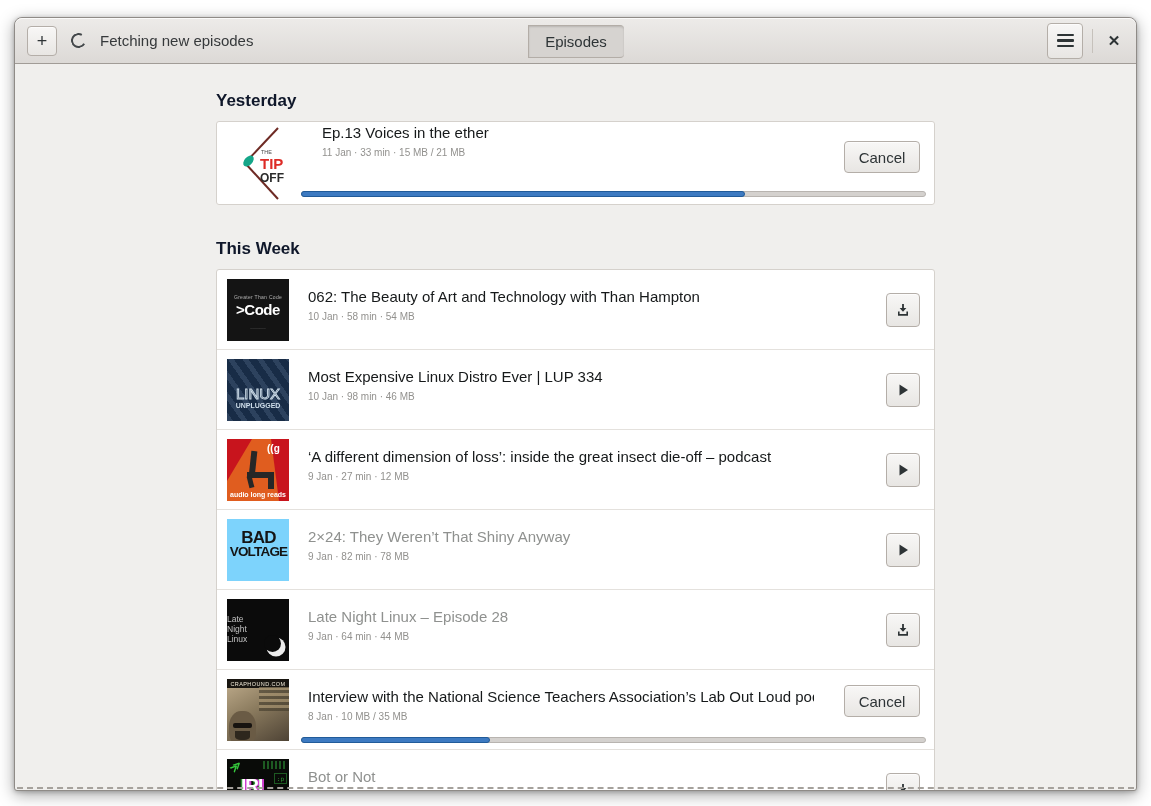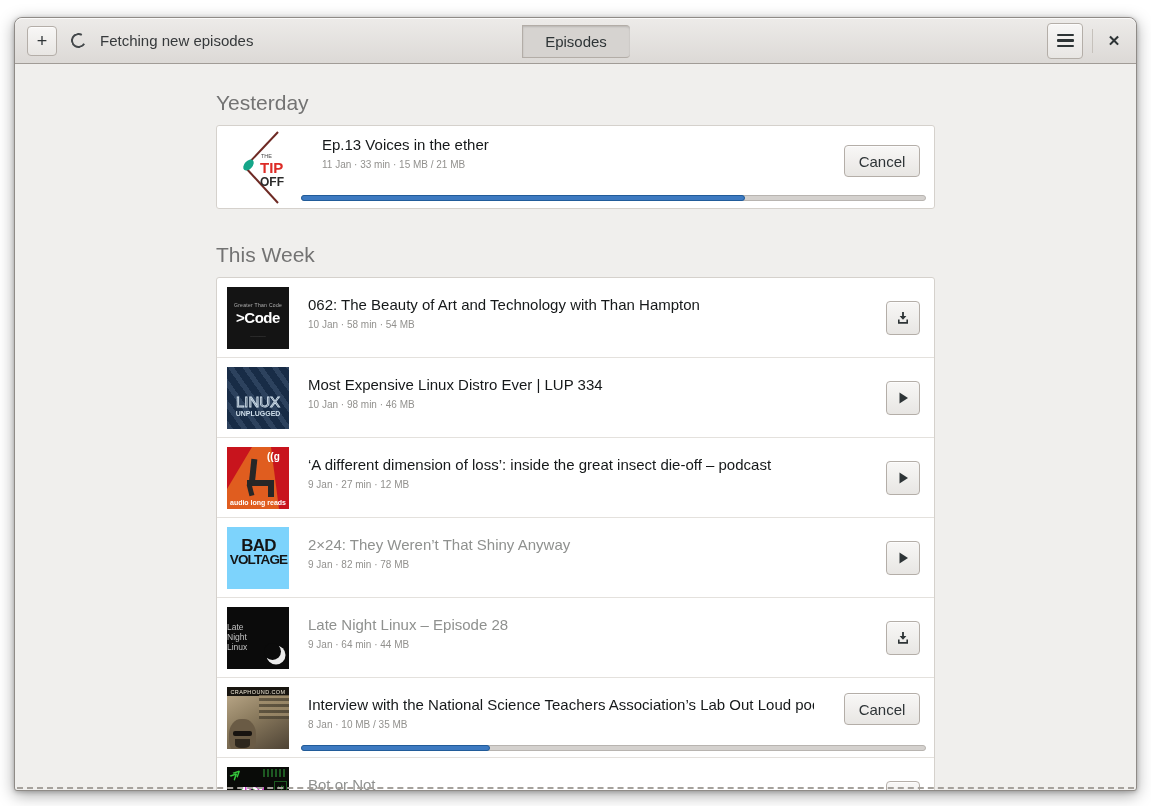--- a/index.html
+++ b/index.html
@@ -33,52 +33,52 @@
   .add-btn { width:30px; height:30px; font-size:18px; line-height:1; }
   .spinner {
     width:15px; height:15px; border-radius:50%;
     border:2.5px solid #43474a; border-right-color:transparent;
     transform:rotate(-15deg);
   }
   .status { font-size:15px; color:#36393b; }
 
   .tabs { position:absolute; left:50%; top:7px; transform:translateX(-50%); display:flex; height:33px; }
   .tab {
-    width:108px; font-size:15px; color:#2e3436; border:1px solid #b3ada7;
+    width:96px; font-size:15px; color:#2e3436; border:1px solid #b3ada7;
     display:flex; align-items:center; justify-content:center;
     background:linear-gradient(to bottom,#f8f8f7,#eae8e6);
   }
   .tab.active {
     background:#d6d3d0;
     box-shadow:inset 0 1px 2px rgba(0,0,0,.14);
   }
   .tab:first-child { border-radius:4px 0 0 4px; border-right:none; }
   .tab:last-child  { border-radius:0 4px 4px 0; }
 
   .hb-right { position:absolute; right:10px; top:0; height:100%; display:flex; align-items:center; gap:9px; }
   .menu-btn { width:36px; height:36px; flex-direction:column; gap:3px; }
   .menu-btn i { display:block; width:17px; height:2.5px; background:#2e3436; border-radius:1px; }
   .hb-sep { width:1px; height:24px; background:#c6c1bb; }
   .close-btn { width:24px; height:24px; background:none; border:none; font-size:15px; font-weight:bold; color:#2e3436; display:flex; align-items:center; justify-content:center; }
 
   
   .content { height:728px; overflow:hidden; padding-top:27px; }
   .column { width:719px; margin:0 auto; }
-  h2.section { font-size:21px; font-weight:400; color:#737373; margin:0 0 10px 0; }
+  h2.section { font-size:17px; font-weight:700; color:#0f172a; margin:0 0 10px 0; }
   h2.section.second { margin-top:34px; }
 
   .card { background:#fff; border:1px solid #d5d1cc; border-radius:3px; }
 
   .row { position:relative; height:80px; border-bottom:1px solid #e4e1dd; display:flex; }
   .row:last-child { border-bottom:none; }
   .row.tall { height:82px; border-bottom:none; }
 
   .art { width:62px; height:62px; margin:9px 0 0 10px; flex:none; position:relative; overflow:hidden; }
   .info { flex:1; min-width:0; margin-left:19px; padding-top:18px; padding-right:120px; }
-  .row.tall .info { padding-top:10px; }
+  .row.tall .info { padding-top:2px; }
   .title { font-size:15px; color:#16191a; white-space:nowrap; overflow:hidden; }
   .row.played .title { color:#8f918f; }
   .meta { font-size:10px; color:#92918e; margin-top:6px; white-space:nowrap; }
 
   .btn-col { position:absolute; right:14px; top:23px;padding-left:32px; }
   .sq-btn { width:34px; height:34px; }
   .cancel-btn { width:76px; height:32px; font-size:15px; }
   .row .cancel-top { top:19px; }
   .row6 .btn-col { top:15px; }
 

